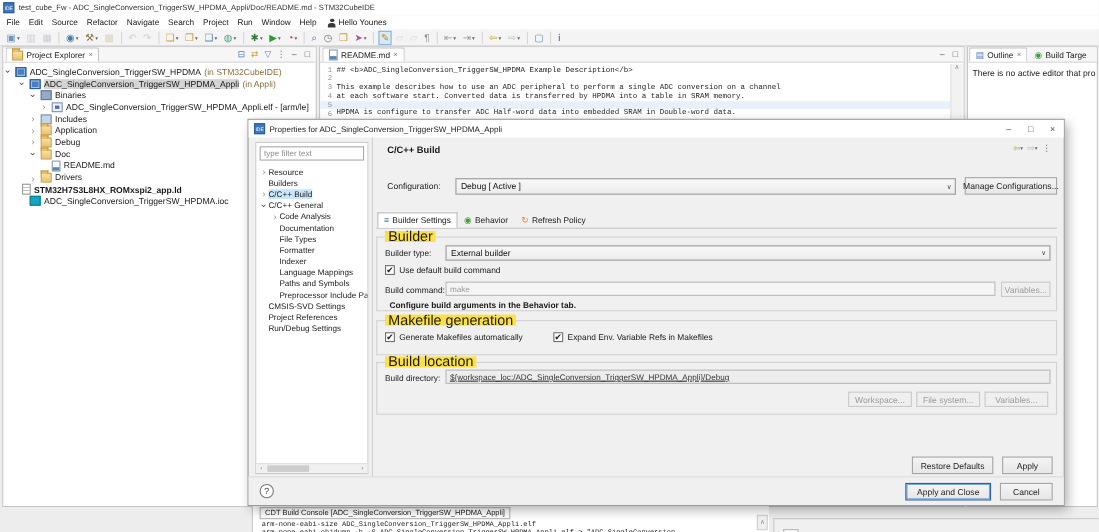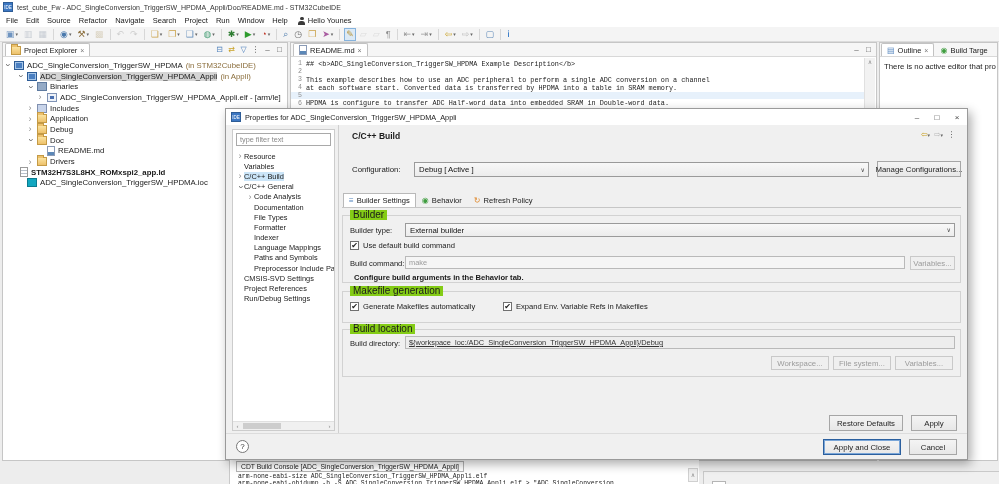--- a/index.html
+++ b/index.html
@@ -110,21 +110,21 @@
   .cfgcombo{left:72px;top:37px;width:455px;height:15px;}
   .wbtn{background:linear-gradient(#f4f4f4,#e7e7e7);border:1px solid #a6a6a6;font-size:7.8px;display:inline-flex;align-items:center;justify-content:center;color:#1f1f1f;white-space:nowrap;}
   .wbtn.dis{color:#9b9b9b;border-color:#c9c9c9;background:#efefef;}
   .wbtn.default{border:1px solid #2b5f9e;box-shadow:0 0 0 1px #7aa6d8 inset;}
   .managebtn{position:absolute;left:535px;top:36px;width:84px;height:16px;}
   .dtabs{position:absolute;left:0;top:68px;right:2px;height:15px;border-bottom:1px solid #c6c6c6;display:flex;align-items:flex-end;padding-left:1px;}
   .dtab{display:inline-flex;align-items:center;gap:3px;height:14px;padding:0 5px;font-size:7.6px;color:#1a1a1a;border:1px solid transparent;border-bottom:none;white-space:nowrap;}
   .dtab.active{background:#fff;border-color:#b9b9b9;}
   .dtab .g{font-size:8px;}
   .grp{position:absolute;border:1px solid #d2d2d2;}
-  .gt{position:absolute;top:-6px;left:7px;background:#84cc16;padding:0 3px;font-size:10px;color:#1a1a1a;line-height:10px;}
+  .gt{position:absolute;top:-6px;left:7px;background:#fde047;padding:0 3px;font-size:13px;color:#1a1a1a;line-height:10px;}
   .grp-builder{left:0;top:90px;width:619px;height:68px;}
   .grp-make{left:0;top:166px;width:619px;height:32px;}
   .grp-loc{left:0;top:204px;width:619px;height:48px;}
   .flbl{position:absolute;font-size:7.6px;color:#1a1a1a;white-space:nowrap;}
   .tin{position:absolute;border:1px solid #b9b9b9;background:#fafafa;font-size:7.4px;display:flex;align-items:center;padding:0 3px;color:#333;white-space:nowrap;overflow:hidden;}
   .tin.dim{color:#9a9a9a;background:#f5f5f5;}
   .cbrow{position:absolute;display:flex;align-items:center;gap:4px;font-size:7.6px;color:#1a1a1a;white-space:nowrap;}
   .cbx{width:9px;height:9px;border:1px solid #707070;background:#fff;display:inline-flex;align-items:center;justify-content:center;font-size:8px;color:#222;flex:none;}
   .cbx::before{content:"✔";margin-top:-1px;}
   .note{position:absolute;font-size:7.6px;color:#1a1a1a;white-space:nowrap;}
@@ -531,21 +531,21 @@
       <input class="filter" placeholder="type filter text" style="">
       <div class="navtree">
 
           <div class="nrow">
             <span class="exp c"></span>
             <span class="nlabel">Resource</span>
           </div>
 
           <div class="nrow">
             <span class="exp n"></span>
-            <span class="nlabel">Variables</span>
+            <span class="nlabel">Builders</span>
           </div>
 
           <div class="nrow selected">
             <span class="exp c"></span>
             <span class="nlabel">C/C++ Build</span>
           </div>
 
           <div class="nrow">
             <span class="exp e"></span>
             <span class="nlabel">C/C++ General</span>

